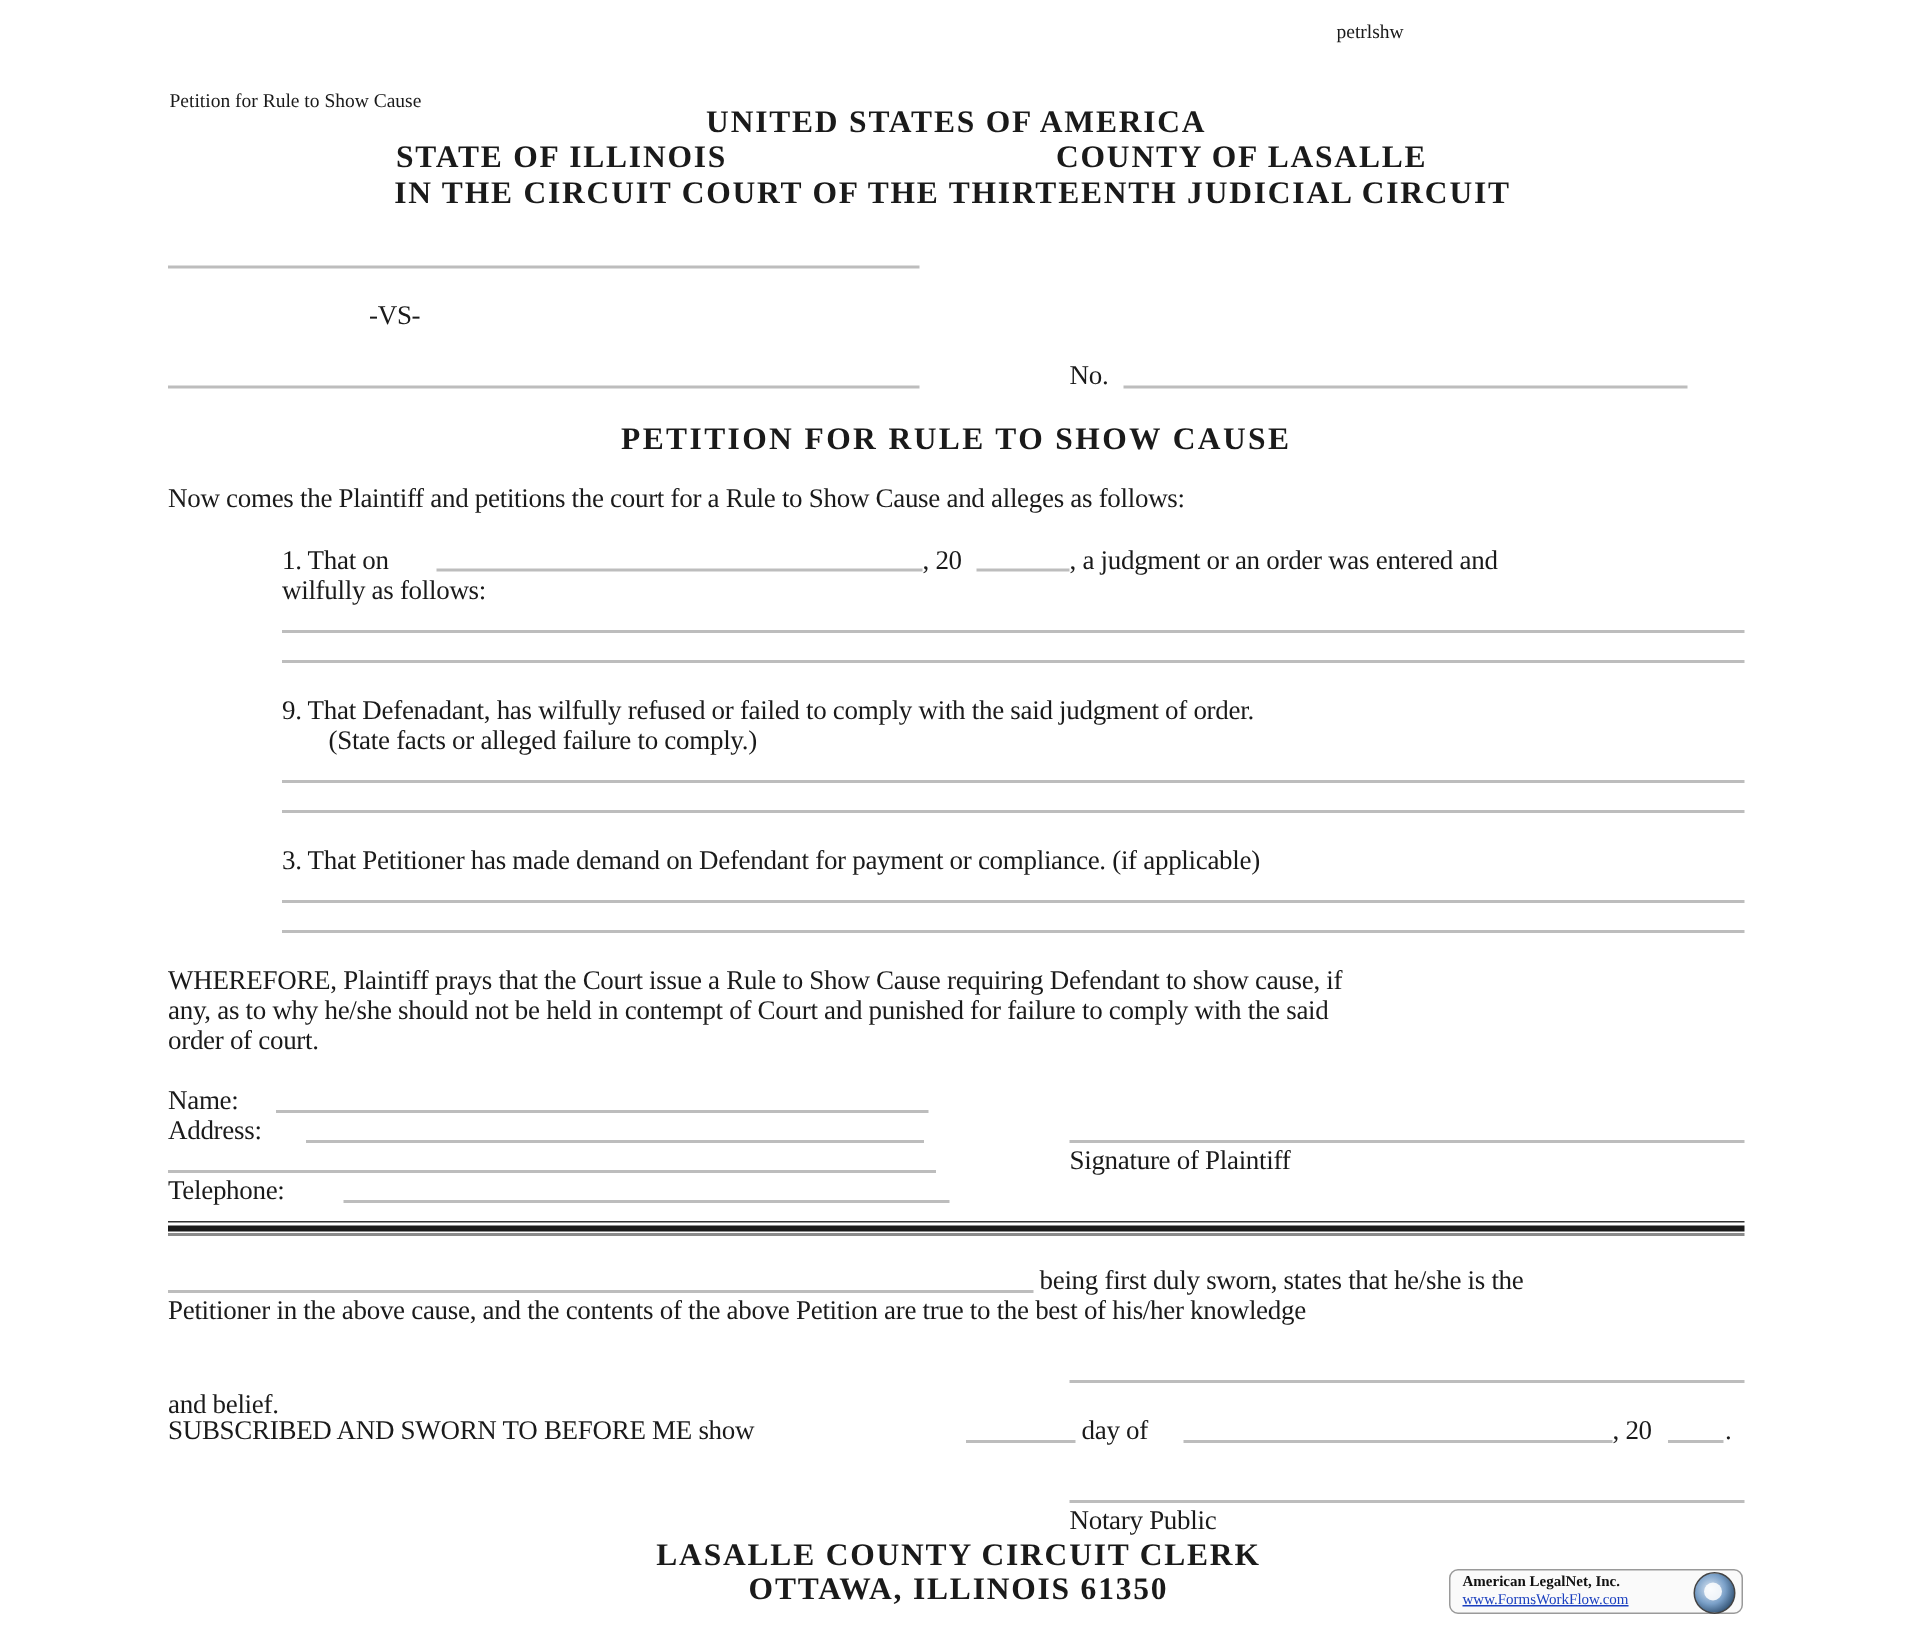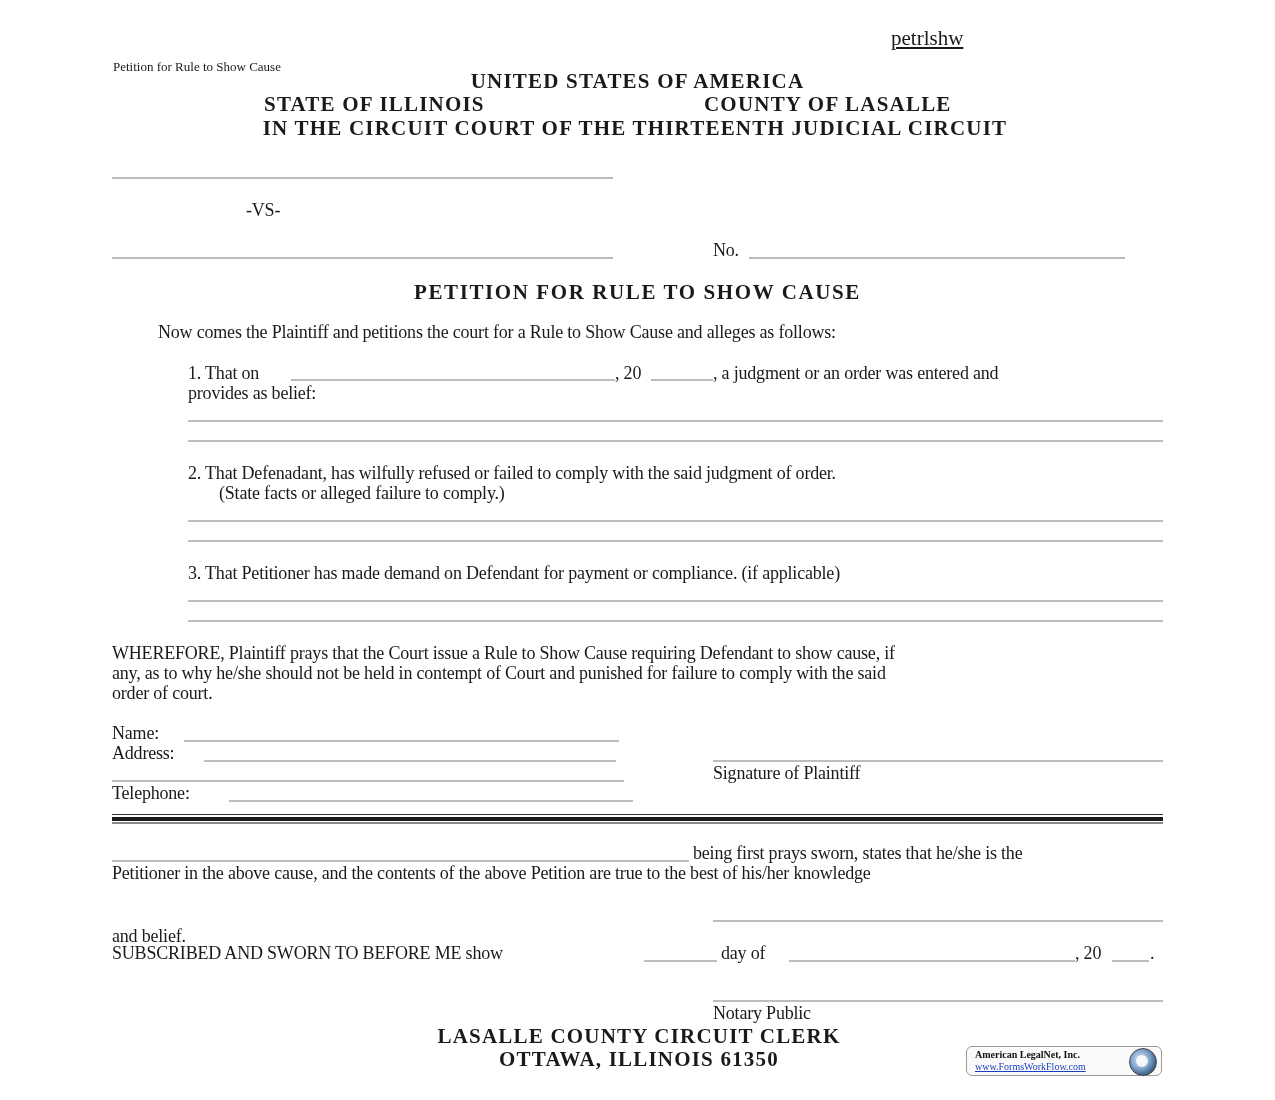--- a/index.html
+++ b/index.html
@@ -22,48 +22,48 @@
               font-family: "Liberation Serif", serif; }
   .logo-globe { position: absolute; right: 4px; top: 1px; width: 26px; height: 26px; border-radius: 50%;
                 background: radial-gradient(circle at 40% 40%, #dfe9f5 0%, #7aa0c8 45%, #2d4d6e 80%, #1b2e44 100%);
                 border: 1px solid #444; }
   .logo-globe::after { content: ""; position: absolute; left: 6px; top: 6px; width: 12px; height: 12px;
                        border-radius: 50%; background: #fff; opacity: 0.85; }
 </style>
 </head>
 <body>
 
-<div class="abs" style="left:891px; top:26px; font-size:21px;text-decoration:underline;">petrlshw</div>
+<div class="abs" style="left:891px; top:13px; font-size:13px;">petrlshw</div>
 <div class="abs small" style="left:113px; top:59px;">Petition for Rule to Show Cause</div>
 
 <div class="abs hdr center" style="left:0; width:1275px; top:69px;">UNITED STATES OF AMERICA</div>
 <div class="abs hdr" style="left:264px; top:92px;">STATE OF ILLINOIS</div>
 <div class="abs hdr" style="left:704px; top:92px;">COUNTY OF LASALLE</div>
 <div class="abs hdr center" style="left:0; width:1270px; top:116px;">IN THE CIRCUIT COURT OF THE THIRTEENTH JUDICIAL CIRCUIT</div>
 
 <div class="line" style="left:112px; top:177px; width:501px;"></div>
 <div class="abs body-text" style="left:246px; top:200px;">-VS-</div>
 <div class="line" style="left:112px; top:257px; width:501px;"></div>
 <div class="abs body-text" style="left:713px; top:240px;">No.</div>
 <div class="line" style="left:749px; top:257px; width:376px;"></div>
 
 <div class="abs hdr center" style="left:0; width:1275px; top:280px; letter-spacing:1.6px;">PETITION FOR RULE TO SHOW CAUSE</div>
 
-<div class="abs body-text" style="left:112px; top:322px;margin-left:46px;">Now comes the Plaintiff and petitions the court for a Rule to Show Cause and alleges as follows:</div>
+<div class="abs body-text" style="left:112px; top:322px;">Now comes the Plaintiff and petitions the court for a Rule to Show Cause and alleges as follows:</div>
 
 <div class="abs body-text" style="left:188px; top:363px;">1. That on</div>
 <div class="line" style="left:291px; top:379px; width:324px;"></div>
 <div class="abs body-text" style="left:615px; top:363px;">, 20</div>
 <div class="line" style="left:651px; top:379px; width:62px;"></div>
 <div class="abs body-text" style="left:713px; top:363px;">, a judgment or an order was entered and</div>
-<div class="abs body-text" style="left:188px; top:383px;">provides as belief:</div>
+<div class="abs body-text" style="left:188px; top:383px;">wilfully as follows:</div>
 <div class="line" style="left:188px; top:420px; width:975px;"></div>
 <div class="line" style="left:188px; top:440px; width:975px;"></div>
 
-<div class="abs body-text" style="left:188px; top:463px;">2. That Defenadant, has wilfully refused or failed to comply with the said judgment of order.</div>
+<div class="abs body-text" style="left:188px; top:463px;">9. That Defenadant, has wilfully refused or failed to comply with the said judgment of order.</div>
 <div class="abs body-text" style="left:188px; top:483px;margin-left:31px;">(State facts or alleged failure to comply.)</div>
 <div class="line" style="left:188px; top:520px; width:975px;"></div>
 <div class="line" style="left:188px; top:540px; width:975px;"></div>
 
 <div class="abs body-text" style="left:188px; top:563px;">3. That Petitioner has made demand on Defendant for payment or compliance. (if applicable)</div>
 <div class="line" style="left:188px; top:600px; width:975px;"></div>
 <div class="line" style="left:188px; top:620px; width:975px;"></div>
 
 <div class="abs body-text" style="left:112px; top:643px;">WHEREFORE, Plaintiff prays that the Court issue a Rule to Show Cause requiring Defendant to show cause, if</div>
 <div class="abs body-text" style="left:112px; top:663px;">any, as to why he/she should not be held in contempt of Court and punished for failure to comply with the said</div>
@@ -78,21 +78,21 @@
 <div class="line" style="left:229px; top:800px; width:404px;"></div>
 
 <div class="line" style="left:713px; top:760px; width:450px;"></div>
 <div class="abs body-text" style="left:713px; top:763px;">Signature of Plaintiff</div>
 
 <div class="rule-thin" style="top:814px;"></div>
 <div class="rule-thick" style="top:817px;"></div>
 <div class="rule-gray" style="top:822px;"></div>
 
 <div class="line" style="left:112px; top:860px; width:577px;"></div>
-<div class="abs body-text" style="left:693px; top:843px;">being first prays sworn, states that he/she is the</div>
+<div class="abs body-text" style="left:693px; top:843px;">being first duly sworn, states that he/she is the</div>
 <div class="abs body-text" style="left:112px; top:863px;">Petitioner in the above cause, and the contents of the above Petition are true to the best of his/her knowledge</div>
 <div class="abs body-text" style="left:112px; top:926px;">and belief.</div>
 <div class="line" style="left:713px; top:920px; width:450px;"></div>
 
 <div class="abs body-text" style="left:112px; top:943px;">SUBSCRIBED AND SWORN TO BEFORE ME show</div>
 <div class="line" style="left:644px; top:960px; width:73px;"></div>
 <div class="abs body-text" style="left:721px; top:943px;">day of</div>
 <div class="line" style="left:789px; top:960px; width:286px;"></div>
 <div class="abs body-text" style="left:1075px; top:943px;">, 20</div>
 <div class="line" style="left:1112px; top:960px; width:37px;"></div>

